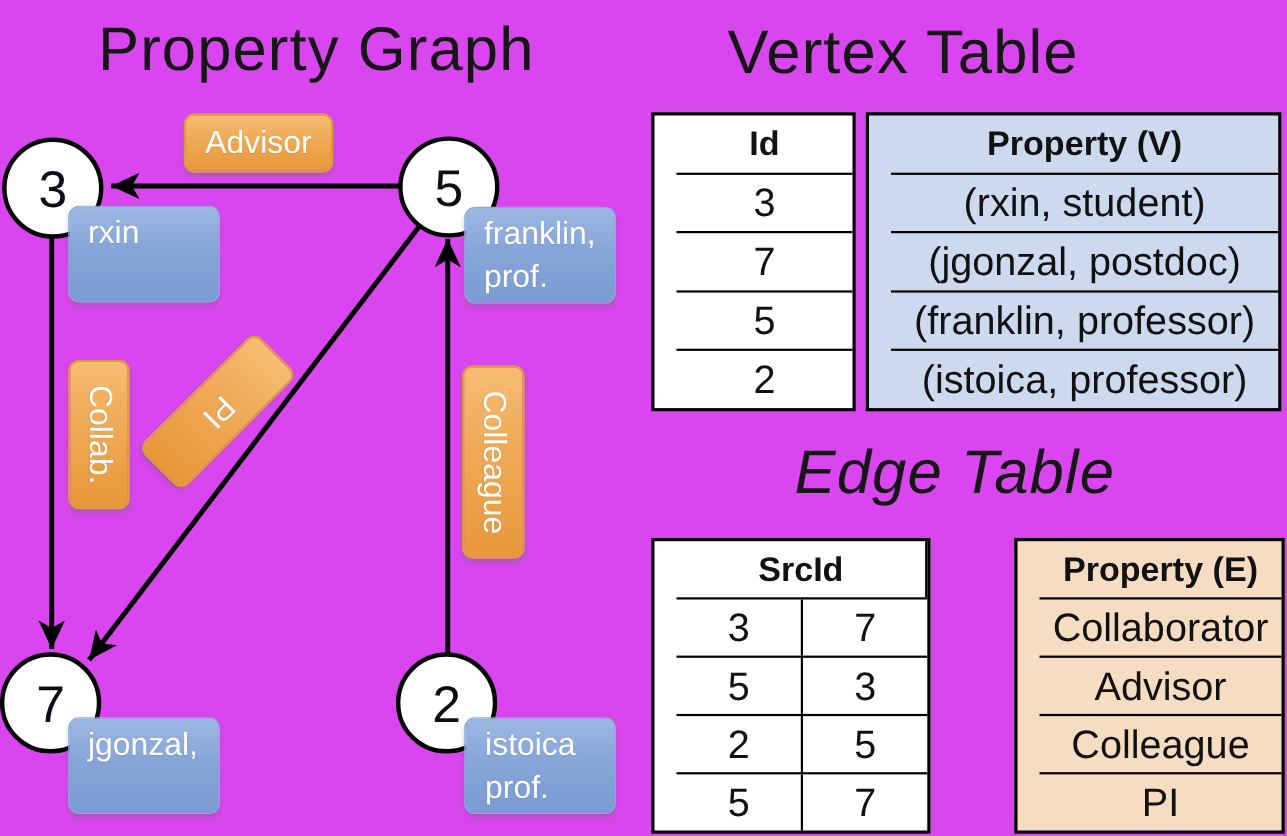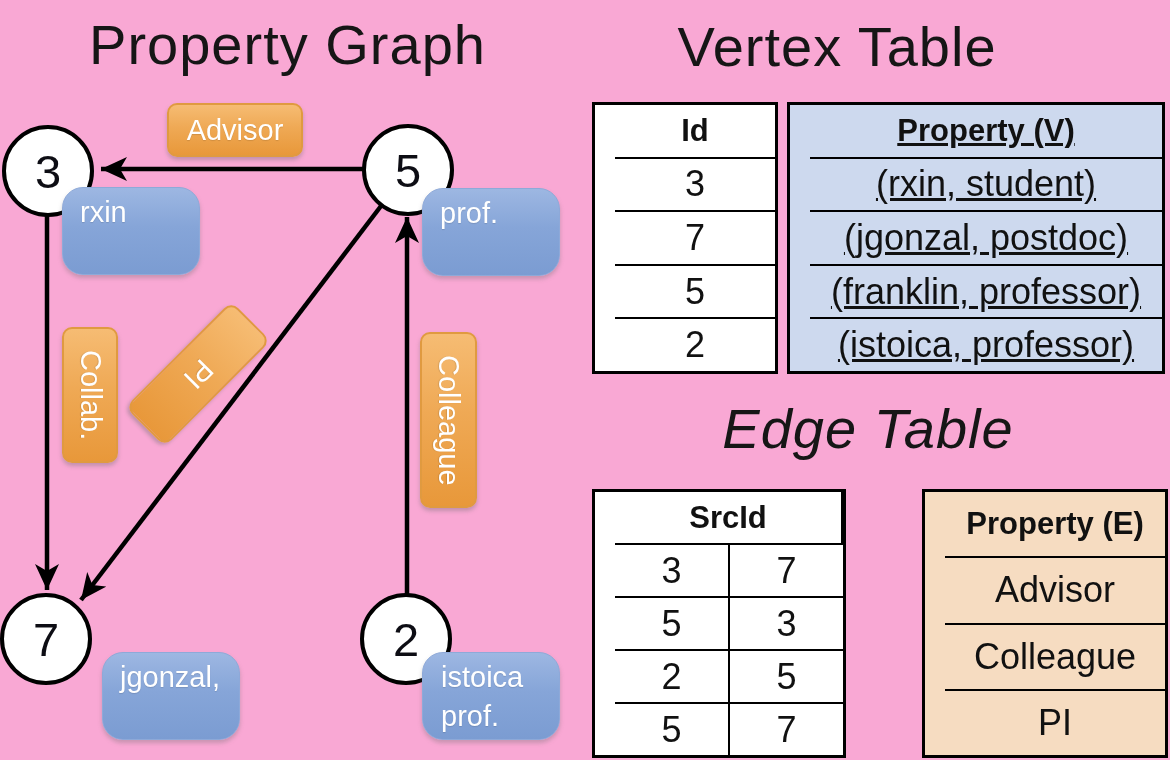--- a/index.html
+++ b/index.html
@@ -1,34 +1,34 @@
 <!DOCTYPE html>
 <html><head>
 <meta charset="utf-8">
 <style>
   html,body{margin:0;padding:0;background:#fff;}
   #stage{
-    position:relative;width:1170px;height:760px;overflow:hidden;background:#f9a8d4;
+    position:relative;width:1170px;height:760px;overflow:hidden;background:#d946ef;
     font-family:"Liberation Sans","DejaVu Sans",sans-serif;color:#111;
   }
   .title{
     position:absolute;font-size:56px;font-weight:400;letter-spacing:1px;
     text-align:center;color:#161616;white-space:nowrap;
   }
   
   .vertex{
     position:absolute;width:92px;height:92px;box-sizing:border-box;
     border:4px solid #000;border-radius:50%;background:#fff;
     display:flex;align-items:center;justify-content:center;
     font-size:47px;color:#0d0d14;z-index:1;
   }
   #edges-svg{position:absolute;left:0;top:0;z-index:2;}
   .vprop{
     position:absolute;width:138px;height:88px;box-sizing:border-box;z-index:3;
-    border-radius:21px;border:1.5px solid #8ea9d8;
+    border-radius:10px;border:1.5px solid #8ea9d8;
     background:linear-gradient(180deg,#9db7e2 0%,#86a5d8 45%,#7b9cd2 100%);
     box-shadow:0 3px 4px rgba(110,110,110,0.35);
     color:#fff;font-size:29px;line-height:39px;padding:5px 0 0 17px;
     text-shadow:0 1px 1px rgba(0,0,0,0.12);
   }
   .elabel{
     position:absolute;box-sizing:border-box;z-index:3;
     border-radius:10px;border:2px solid #e09a40;
     background:linear-gradient(180deg,#f6bc73 0%,#efa955 45%,#e8983a 100%);
     box-shadow:0 3px 4px rgba(110,110,110,0.4);
@@ -50,21 +50,21 @@
   .bg-blue{background:#cdd9ee;}
   .bg-tan{background:#f6dcc1;}
   .c-src{flex:0 0 146px;}
 </style>
 </head>
 <body>
 
 <div id="stage">
 
   <div class="title" style="left:60px;top:12px;width:455px;">Property Graph</div>
-  <div class="title" style="left:592px;top:14px;width:490px;">Vertex Table</div>
+  <div class="title" style="left:576px;top:14px;width:490px;">Vertex Table</div>
   <div class="title" style="left:592px;top:396px;width:552px;font-style:italic;">Edge Table</div>
 
   <div class="vertex" style="left:2px;top:125px;">
       <span>3</span>
     </div>
   <div class="vertex" style="left:362px;top:124px;">
       <span>5</span>
     </div>
   <div class="vertex" style="left:0px;top:593px;">
       <span>7</span>
@@ -82,23 +82,24 @@
     <line x1="365" y1="169" x2="101" y2="169" stroke="#000" stroke-width="4.5" marker-end="url(#arrow)"></line>
     <line x1="47" y1="215" x2="47" y2="590" stroke="#000" stroke-width="4.5" marker-end="url(#arrow)"></line>
     <line x1="381" y1="206" x2="81" y2="600" stroke="#000" stroke-width="4.5" marker-end="url(#arrow)"></line>
     <line x1="407" y1="594" x2="407" y2="217" stroke="#000" stroke-width="4.5" marker-end="url(#arrow)"></line>
   </svg>
 
   <div class="vprop" style="left:62px;top:187px;">
     <div>rxin</div>
   </div>
   <div class="vprop" style="left:422px;top:188px;">
+    <div>franklin,</div>
     <div>prof.</div>
   </div>
-  <div class="vprop" style="left:62px;top:652px;margin-left:40px;">
+  <div class="vprop" style="left:62px;top:652px;">
     <div>jgonzal,</div>
   </div>
   <div class="vprop" style="left:422px;top:652px;padding-left:18px;">
     <div>istoica</div>
     <div>prof.</div>
   </div>
 
   <div class="elabel" style="left:167px;top:103px;width:136px;height:54px;">
       <span>Advisor</span>
     </div>
@@ -122,21 +123,21 @@
     <div class="trow">
         <span class="bodytxt">7</span>
       </div>
     <div class="trow">
         <span class="bodytxt">5</span>
       </div>
     <div class="trow">
         <span class="bodytxt">2</span>
       </div>
   </div>
-  <div class="tbox bg-blue" style="left:787px;top:102px;width:378px;height:272px;text-decoration:underline;">
+  <div class="tbox bg-blue" style="left:787px;top:102px;width:378px;height:272px;">
     <div class="trow">
         <span class="hdr">Property (V)</span>
       </div>
     <div class="trow">
         <span class="bodytxt">(rxin, student)</span>
       </div>
     <div class="trow">
         <span class="bodytxt">(jgonzal, postdoc)</span>
       </div>
     <div class="trow">
@@ -184,20 +185,23 @@
       <div class="cell">
           <span class="bodytxt">7</span>
         </div>
     </div>
   </div>
   <div class="tbox bg-tan" style="left:922px;top:489px;width:246px;height:269px;">
     <div class="trow">
         <span class="hdr">Property (E)</span>
       </div>
     <div class="trow">
+        <span class="bodytxt">Collaborator</span>
+      </div>
+    <div class="trow">
         <span class="bodytxt">Advisor</span>
       </div>
     <div class="trow">
         <span class="bodytxt">Colleague</span>
       </div>
     <div class="trow">
         <span class="bodytxt">PI</span>
       </div>
   </div>
 

